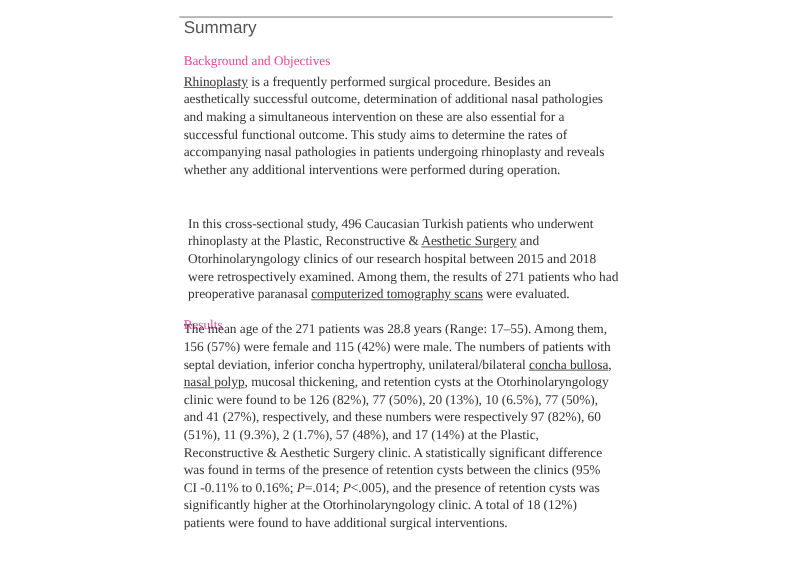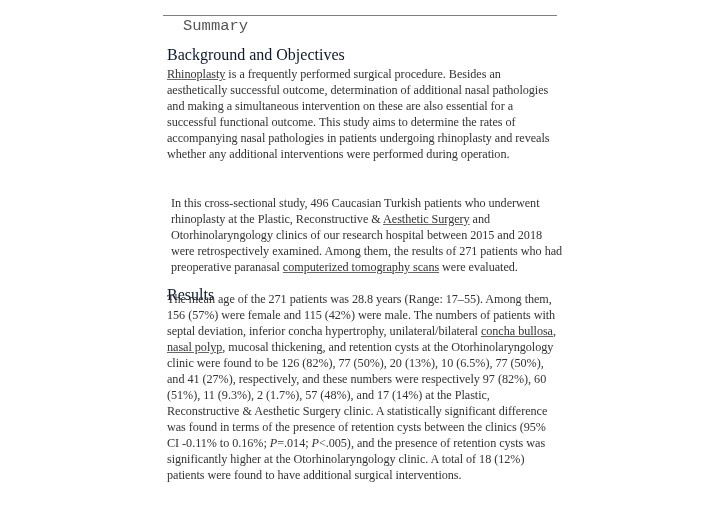--- a/index.html
+++ b/index.html
@@ -1,21 +1,21 @@
 <!DOCTYPE html>
 <html><head>
   <meta charset="utf-8">
   <style>
     html, body { margin: 0; padding: 0; background: #ffffff; }
     body { width: 720px; height: 513px; position: relative; overflow: hidden;
            font-family: "DejaVu Serif", "Liberation Serif", serif; }
     .page { position: absolute; left: 163px; top: 15px; width: 394px; }
     .rule { height: 0; border-top: 1px solid #808080; margin: 0; }
-    .summary-title { font-family: Liberation Mono, monospace; font-size: 15.5px; color: #555; margin: 1px 0 0 20px; line-height: 18px; }
-    .section-heading { font-family: "Liberation Serif", serif; font-size: 16px; color: #0f172a; margin-left: 4px; line-height: 16px; }
+    .summary-title { font-family: Liberation Sans, sans-serif; font-size: 15.5px; color: #555; margin: 1px 0 0 4px; line-height: 18px; }
+    .section-heading { font-family: "Liberation Serif", serif; font-size: 12px; color: #ec4899; margin-left: 4px; line-height: 16px; }
     .para { font-family: "Liberation Serif", serif; font-size: 12.2px; color: #333; margin-left: 4px; line-height: 16px; letter-spacing: -0.05px; }
     .para .u { text-decoration: underline; text-decoration-color: #666; }
     .para .i { font-style: italic; }
     #h-bg { position: absolute; top: 32px; left: 0; }
     #p-bg { position: absolute; top: 51px; left: 0; width: 392px; }
     #h-mm { position: absolute; top: 160px; left: 0; }
     #p-mm { position: absolute; top: 180px; left: 4px; width: 392px; }
     #h-res { position: absolute; top: 272px; left: 0; }
     #p-res { position: absolute; top: 276px; left: 0; width: 392px; }
   </style>

